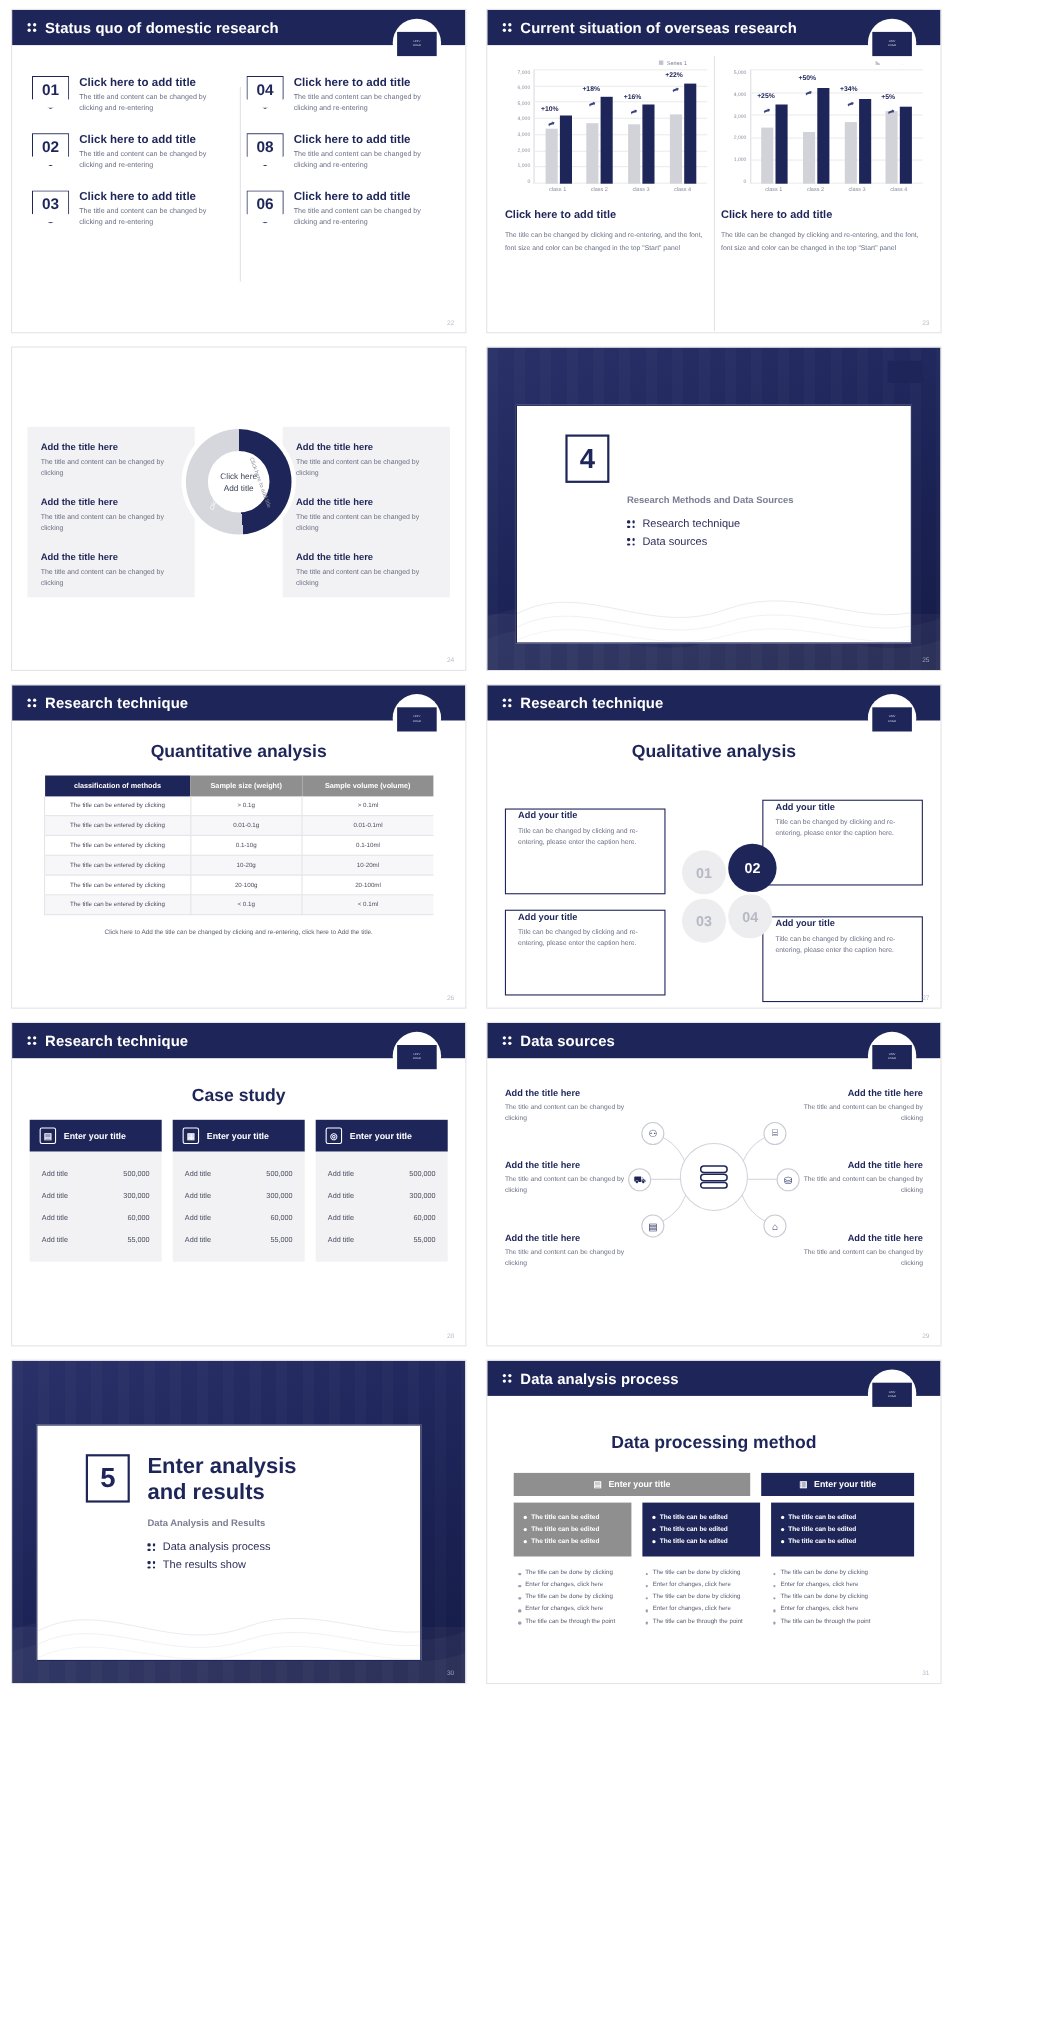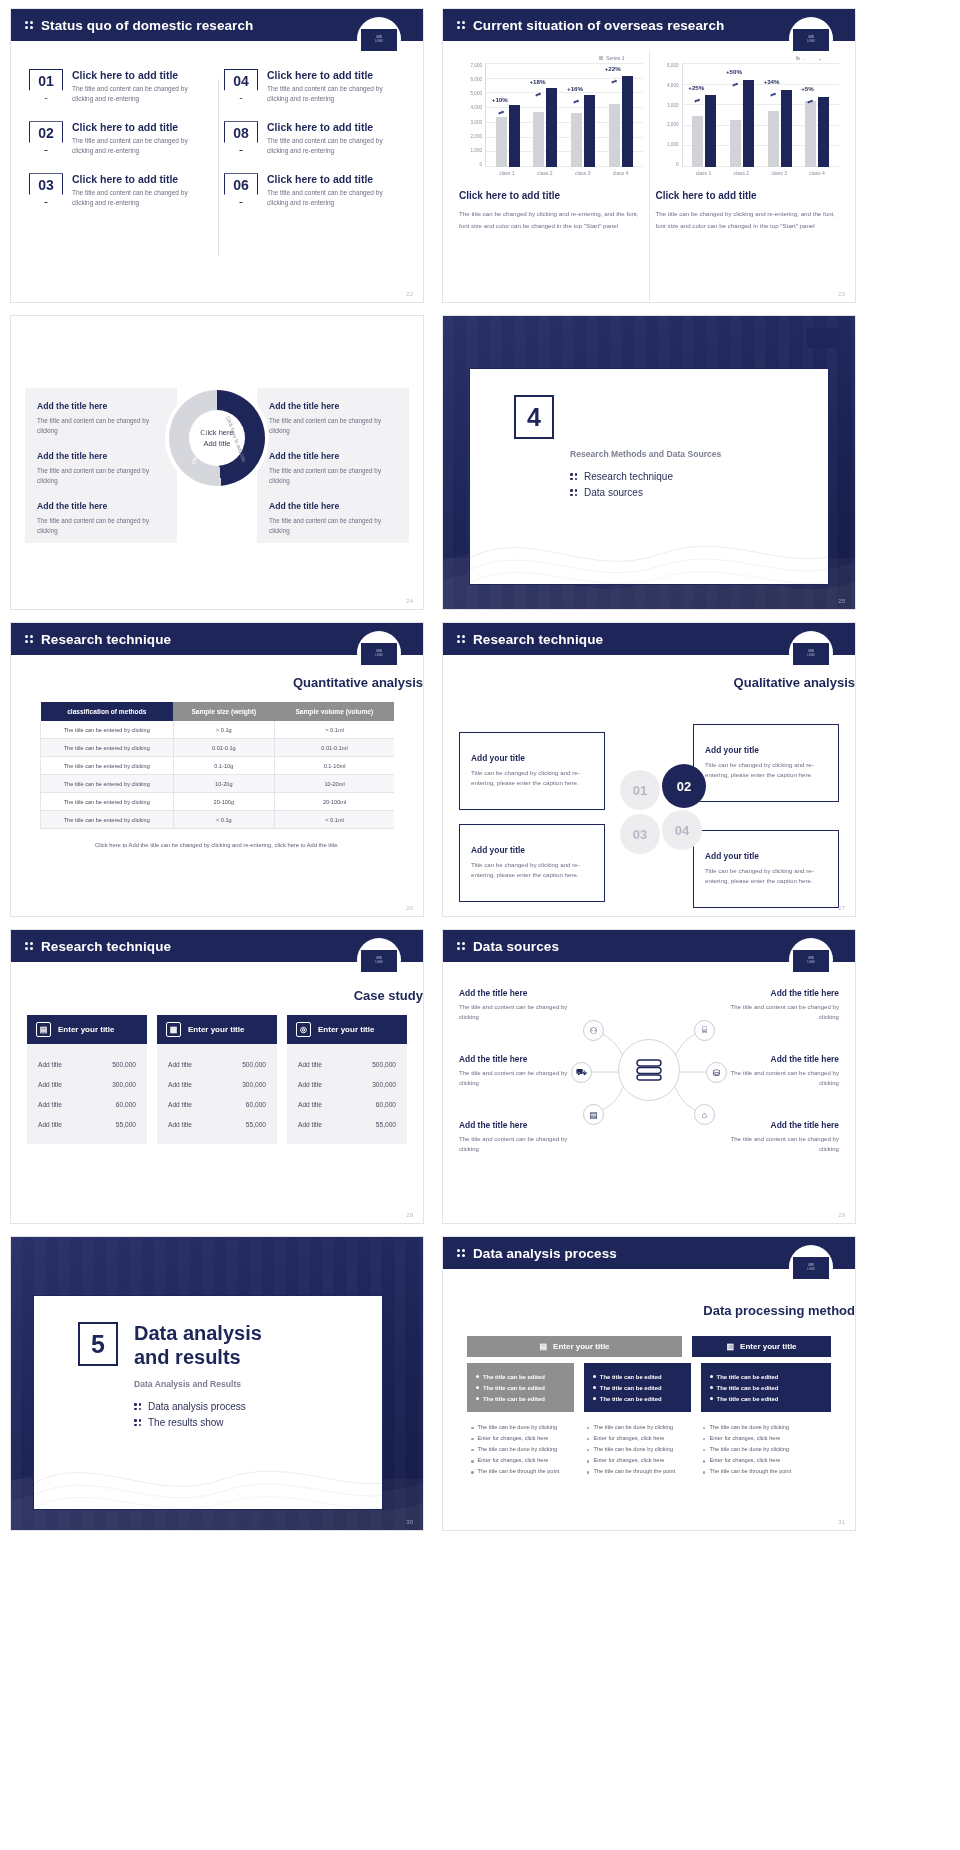--- a/index.html
+++ b/index.html
@@ -119,35 +119,35 @@
   .chead h1 { font-size: 20px; line-height: 1.18; font-weight: bold; color: #1e2558; }
   .csub { font-size: 8.6px; color: #7b7f93; font-weight: bold; margin: 10px 0 0 56px; }
   .cbul { margin: 12px 0 0 56px; }
   .cbul div { display: flex; align-items: center; gap: 7px; font-size: 10px; color: #2b3059; margin-bottom: 5px; }
   .bdots { display: grid; grid-template-columns: 2.5px 2.5px; gap: 2px; }
   .bdots i { width: 2.5px; height: 2.5px; background: #1e2558; display: block; border-radius: 50%; }
   .cardw .mesh { position: absolute; left: 0; right: 0; bottom: -6px; height: 92px; opacity: .5; }
   .cover-logo { position: absolute; right: 16px; top: 12px; width: 32px; height: 20px; background: #1e2558; }
 
   
-  .secttl { text-align: right; font-size: 13px; font-weight: bold; color: #1e2558; margin: 20px 0 12px 0; }
+  .secttl { text-align: center; font-size: 16px; font-weight: bold; color: #1e2558; margin: 20px 0 12px 0; }
   table.q { width: 354px; margin: 0 auto; border-collapse: collapse; }
   table.q th { font-size: 6.6px; font-weight: bold; color: #fff; padding: 6px 4px; text-align: center; }
   table.q th.a { background: #1e2558; }
   table.q th.b { background: #8f8f8f; }
   table.q td { font-size: 5.6px; color: #4a4d60; padding: 5.5px 4px; text-align: center;
                border-bottom: .5px solid #e4e4e9; border-right: .5px solid #e4e4e9; }
   table.q tr td:last-child { border-right: none; }
   table.q tbody tr:nth-child(even) { background: #f7f7f9; }
   table.q tbody tr { border-left: .5px solid #e4e4e9; }
   .tnote { font-size: 5.8px; color: #5c6073; text-align: center; margin-top: 13px; padding: 0 26px; }
 
   
   .qual { position: relative; height: 235px; padding: 6px 16px 0 16px; }
-  .qbox { position: absolute; width: 146px; border: 1.1px solid #1e2558; padding: 20px 11px; background: #fff; }
+  .qbox { position: absolute; width: 146px; border: 1.1px solid #1e2558; padding: 0 11px; background: #fff; }
   .qbox h4 { font-size: 8.4px; font-weight: bold; color: #1e2558; margin-bottom: 5px; }
   .qbox p { font-size: 6.2px; color: #6b6f84; line-height: 1.6; }
   .q1 { left: 16px; top: 30px; height: 78px; }
   .q2 { right: 16px; top: 22px; height: 78px; }
   .q3 { left: 16px; top: 122px; height: 78px; }
   .q4 { right: 16px; top: 128px; height: 78px; }
   .circ { position: absolute; border-radius: 50%; display: flex; align-items: center; justify-content: center;
           font-size: 13px; font-weight: bold; }
   .c01 { left: 177px; top: 68px; width: 40px; height: 40px; background: #ededf0; color: #b6b8c4; }
   .c02 { left: 219px; top: 62px; width: 44px; height: 44px; background: #1e2558; color: #fff; }
@@ -766,21 +766,21 @@
       </svg>
       <div class="cardw" style="left:22px;right:40px;top:58px;bottom:22px">
         <svg class="mesh" viewBox="0 0 380 92" preserveAspectRatio="none">
           <path d="M0,60 C60,28 120,82 190,56 C260,30 320,80 380,52" fill="none" stroke="#c9cbda" stroke-width=".7"></path>
           <path d="M0,72 C60,42 120,92 190,68 C260,44 320,92 380,64" fill="none" stroke="#d8dae5" stroke-width=".7"></path>
           <path d="M0,84 C60,56 120,100 190,80 C260,58 320,102 380,78" fill="none" stroke="#e2e4ed" stroke-width=".7"></path>
         </svg>
         <div class="chead">
           <div class="num">5</div>
           <h1>
-            <span>Data analysis</span><br><span>and results</span>
+            <span>Enter analysis</span><br><span>and results</span>
           </h1>
         </div>
         <div class="csub">Data Analysis and Results</div>
         <div class="cbul">
           <div>
               <span class="bdots">
                 <i></i>
                 <i></i>
                 <i></i>
                 <i></i>

